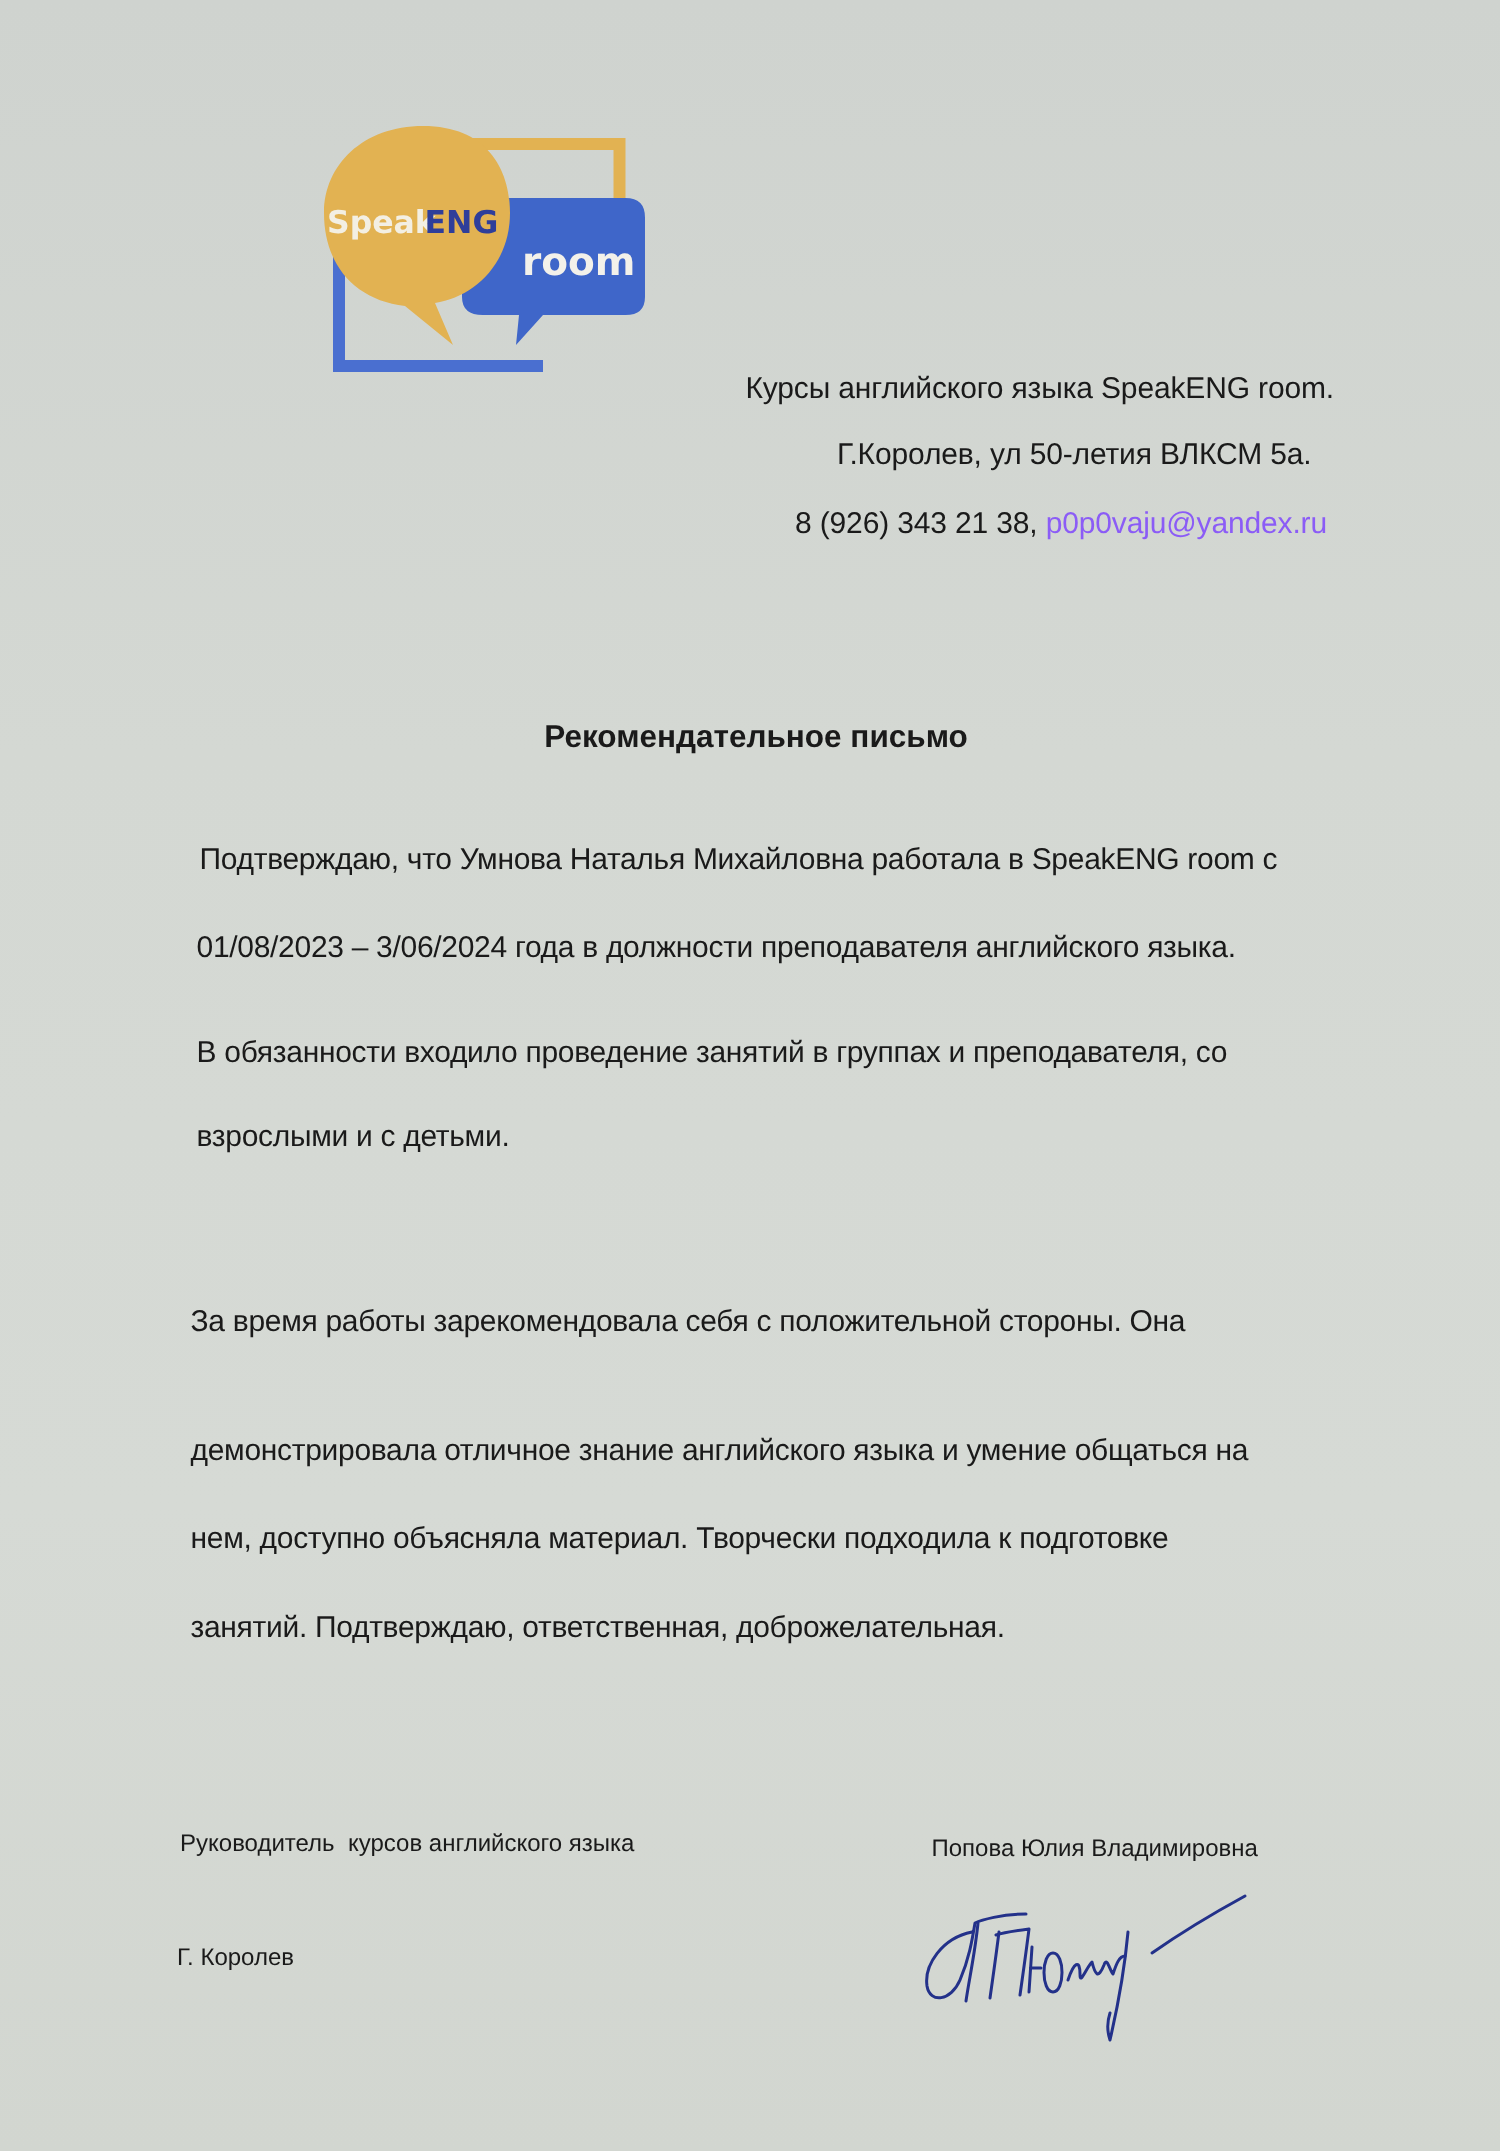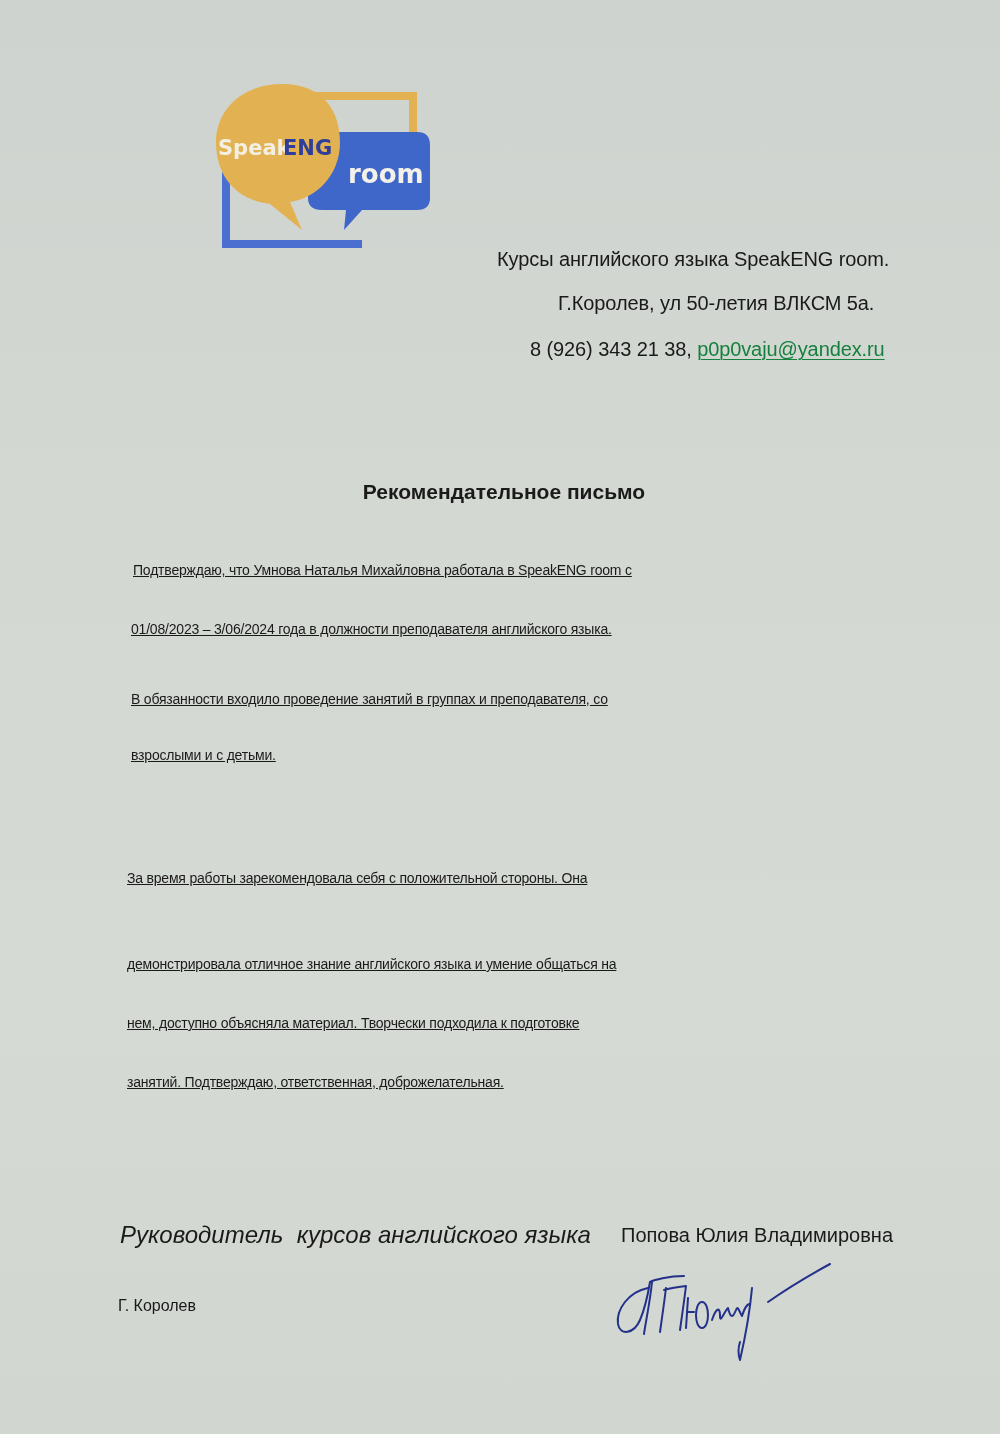--- a/index.html
+++ b/index.html
@@ -30,56 +30,54 @@
     
     .contact-line {
       font-size: 20px;
       white-space: nowrap;
       letter-spacing: -0.1px;
     }
     .contact-1 { left: 497px; top: 248px; }
     .contact-2 { left: 530px; top: 292px; margin-left: 28px; }
     .contact-3 { left: 530px; top: 338px; }
     .email-link {
-      color: #15803d;
-      text-decoration: underline;
+      color: #8b5cf6;
       text-decoration-thickness: 1px;
       text-underline-offset: 3px;
     }
 
     
     .title {
       left: 0;
       width: 1008px;
       top: 480px;
       text-align: center;
       font-size: 21px;
       font-weight: bold;
     }
 
     
     .para-line {
-      font-size: 14px;
+      font-size: 20px;
       white-space: nowrap;
       letter-spacing: -0.2px;
-      text-decoration: underline;
     }
     .p1l1 { left: 133px; top: 562px; }
     .p1l2 { left: 131px; top: 621px; }
     .p2l1 { left: 131px; top: 691px; }
     .p2l2 { left: 131px; top: 747px; }
     .p3l1 { left: 127px; top: 870px; }
     .p3l2 { left: 127px; top: 956px; }
     .p3l3 { left: 127px; top: 1015px; }
     .p3l4 { left: 127px; top: 1074px; }
 
     
-    .sig-role { left: 120px; top: 1221px; font-size: 24px; white-space: pre; font-style: italic; }
+    .sig-role { left: 120px; top: 1221px; font-size: 16px; white-space: pre; }
     .sig-city { left: 118px; top: 1297px; font-size: 16px; white-space: nowrap; }
-    .sig-name { left: 621px; top: 1224px; font-size: 20px; white-space: nowrap; }
+    .sig-name { left: 621px; top: 1224px; font-size: 16px; white-space: nowrap; }
     .signature {
       left: 608px;
       top: 1258px;
       width: 230px;
       height: 110px;
     }
     .signature svg { width: 100%; height: 100%; display: block; }
   </style>
 </head>
 <body>

